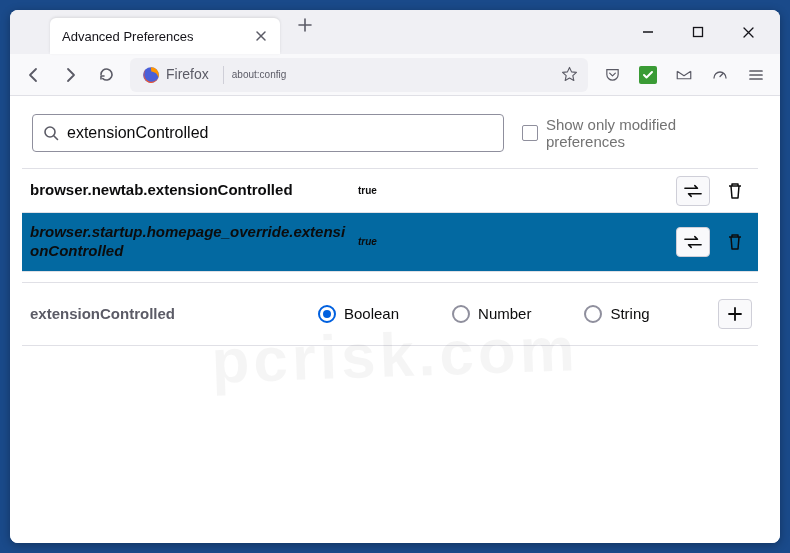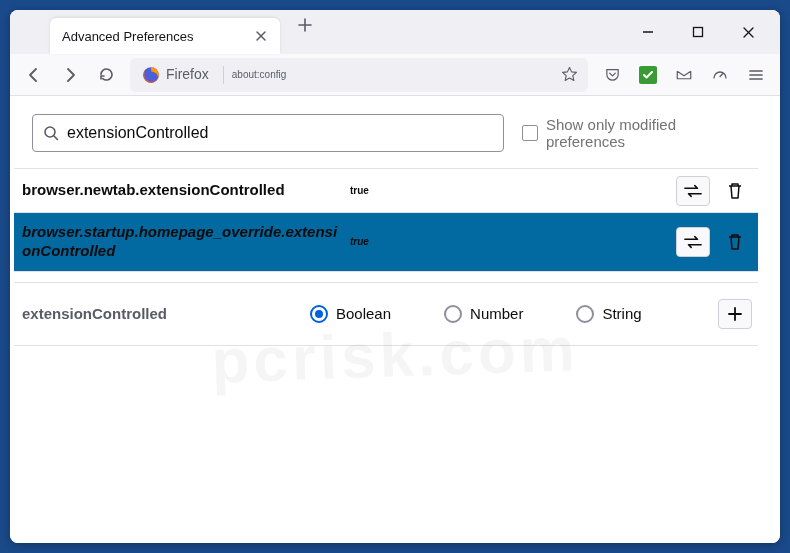--- a/index.html
+++ b/index.html
@@ -44,21 +44,21 @@
   .ff-icon { width:18px; height:18px; }
   .origin-text { color:#5b5b66; font-size:14px;}
   .origin-sep { width:1px; height:18px; background:#cfcfd8; margin:0 2px;}
   .url-text { color:#5b5b66; font-size:10px; flex:1;}
   .content { flex:1; background:#fff; position:relative; overflow:hidden;}
   .search-row { display:flex; align-items:center; gap:18px; padding:18px 22px 10px 22px;}
   .search-box { flex:0 0 472px; height:38px; border:1px solid #8f8f9d; border-radius:4px; display:flex;align-items:center; padding:0 10px; gap:8px;}
   .search-input { border:none;outline:none;flex:1;font-size:16px;color:#0c0c0d;font-family:inherit;background:transparent;}
   .chk-row { display:flex;align-items:center;gap:8px; font-size:15px; color:#737373;}
   .chk { width:16px;height:16px;border:1px solid #8f8f9d;border-radius:2px;cursor:pointer;}
-  .pref-list { margin:6px 22px 0 4px; border-top:1px solid #e0e0e6;}
+  .pref-list { margin:6px 22px 0 12px; border-top:1px solid #e0e0e6;}
   .pref-row { display:flex; align-items:center; min-height:44px; padding:6px 6px 6px 8px; border-bottom:1px solid #e0e0e6; gap:8px;}
   .pref-row.alt { background:#0369a1;font-style:italic;}
   .pref-name { width:320px; font-weight:700; font-size:15px; color:#0c0c0d; word-break:break-all; line-height:1.25; padding:4px 0;}
   .pref-value { flex:1; font-weight:700; font-size:10px;}
   .pref-actions { display:flex; gap:8px; align-items:center;}
   .abtn { width:34px;height:30px;border:1px solid #cfcfd8;border-radius:4px;background:#f9f9fb;display:flex;align-items:center;justify-content:center;cursor:pointer;}
   .new-row { display:flex;align-items:center;padding:16px 6px 16px 8px;border-bottom:1px solid #e0e0e6; gap:8px;}
   .new-name { width:280px; font-weight:700; font-size:15px; color:#5b5b66;}
   .radio-group{flex:1;display:flex;gap:53px;align-items:center;}
   .radio{display:flex;align-items:center;gap:8px;font-size:15px;cursor:pointer;}

